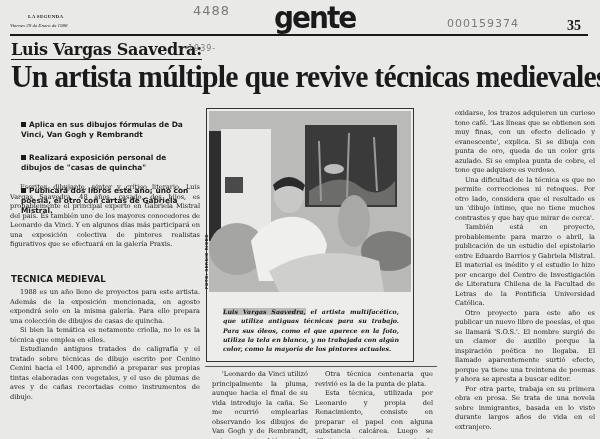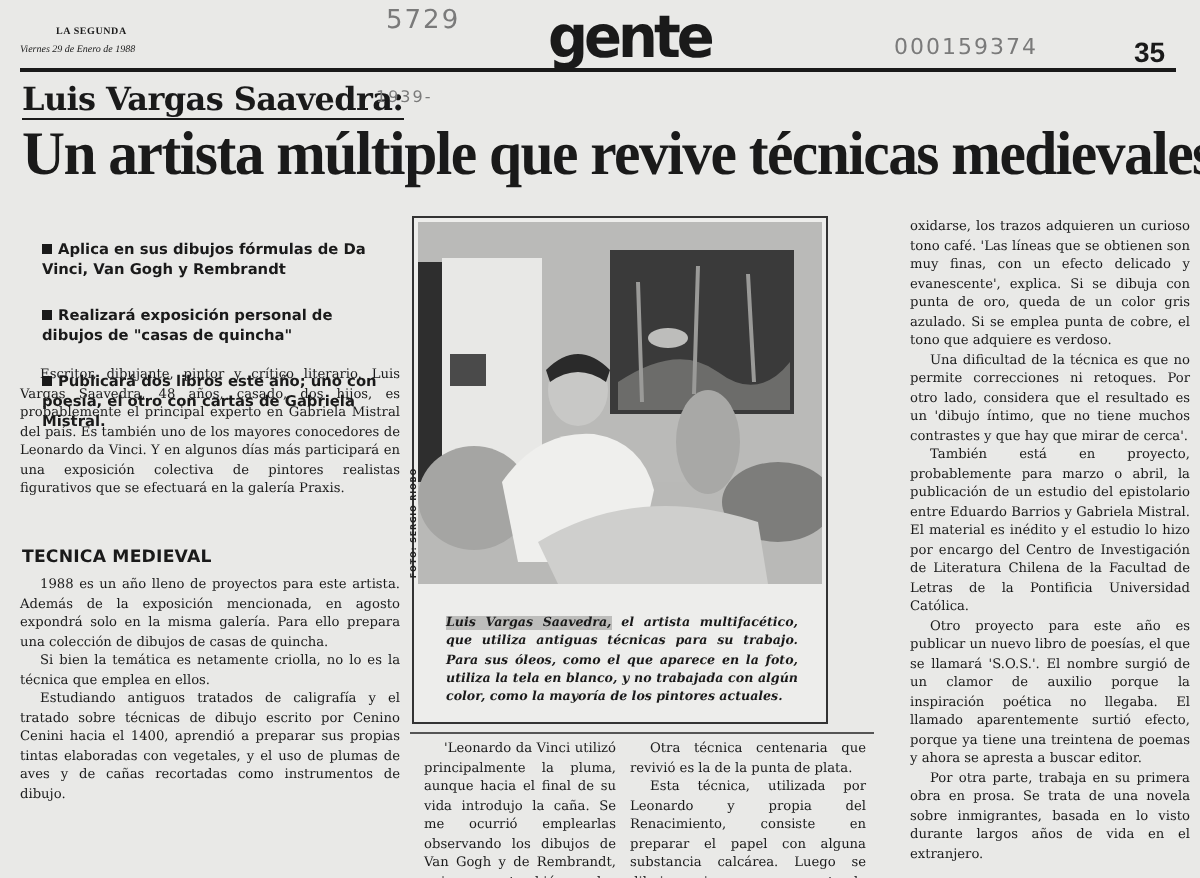--- a/index.html
+++ b/index.html
@@ -5,21 +5,21 @@
   html,body{margin:0;padding:0;}
   body{width:600px;height:439px;overflow:hidden;background:#e9e9e7;position:relative;font-family:"DejaVu Serif",serif;color:#1a1a1a;}
   .abs{position:absolute;}
   .masthead-paper{left:28px;top:14px;font-family:"Liberation Serif",serif;font-weight:bold;font-size:5px;letter-spacing:0.3px;}
   .masthead-date{left:10px;top:23px;font-family:"Liberation Serif",serif;font-style:italic;font-size:5px;}
   .hand{font-family:"DejaVu Sans",sans-serif;color:#7a7a7a;font-size:11px;letter-spacing:1px;}
   .hand-1{left:193px;top:3px;font-size:13px;}
   .hand-2{left:447px;top:17px;}
   .hand-3{left:188px;top:44px;font-size:8px;}
   .section{left:274px;top:2px;font-family:"DejaVu Sans",sans-serif;font-weight:bold;font-size:28px;letter-spacing:-2px;transform:scaleY(1.05);}
-  .page-num{left:567px;top:18px;font-family:Liberation Sans, sans-serif;font-weight:bold;font-size:14px;}
+  .page-num{left:567px;top:18px;font-family:Liberation Serif, serif;font-weight:bold;font-size:14px;}
   .rule{left:10px;top:34px;width:578px;height:2px;background:#1a1a1a;}
   .kicker{left:11px;top:40px;font-family:"DejaVu Serif",serif;font-weight:bold;font-size:16px;border-bottom:1.5px solid #1a1a1a;line-height:19px;letter-spacing:-0.3px;}
   .headline{left:11px;top:60px;font-family:"Liberation Serif",serif;font-weight:bold;font-size:31px;letter-spacing:-0.8px;line-height:34px;white-space:nowrap;transform:scaleX(0.96);transform-origin:left;}
   .bullets{left:9px;top:108px;width:194px;font-family:"DejaVu Sans",sans-serif;font-weight:bold;font-size:7.4px;line-height:10.4px;}
   .bullets p{margin:12px;}
   .bullets .sq{display:inline-block;width:5px;height:5px;background:#1a1a1a;margin-right:3px;vertical-align:0px;}
   .col{font-family:"DejaVu Serif",serif;font-size:6.6px;line-height:9.5px;text-align:justify;}
   .col p{margin:0;text-indent:10px;}
   .col p.noind{text-indent:0;}
   .col1a{left:10px;top:183px;width:190px;}
@@ -35,21 +35,21 @@
   .col3{left:315px;top:370px;width:118px;}
   .col4{left:455px;top:109px;width:140px;}
   .sub2{margin:4px 0 4px 0;display:block;}
   .rule-bottom{left:205px;top:366px;width:232px;height:1px;background:#555;}
 </style>
 </head>
 <body>
 
 <div class="abs masthead-paper">LA SEGUNDA</div>
 <div class="abs masthead-date">Viernes 29 de Enero de 1988</div>
-<div class="abs hand hand-1">5729</div>
+<div class="abs hand hand-1">4488</div>
 <div class="abs section">gente</div>
 <div class="abs hand hand-2">000159374</div>
 <div class="abs page-num">35</div>
 <div class="abs rule"></div>
 
 <div class="abs kicker">Luis Vargas Saavedra:</div>
 <div class="abs hand hand-3">1939-</div>
 <div class="abs headline">Un artista múltiple que  revive técnicas medievales</div>
 
 <div class="abs bullets">

